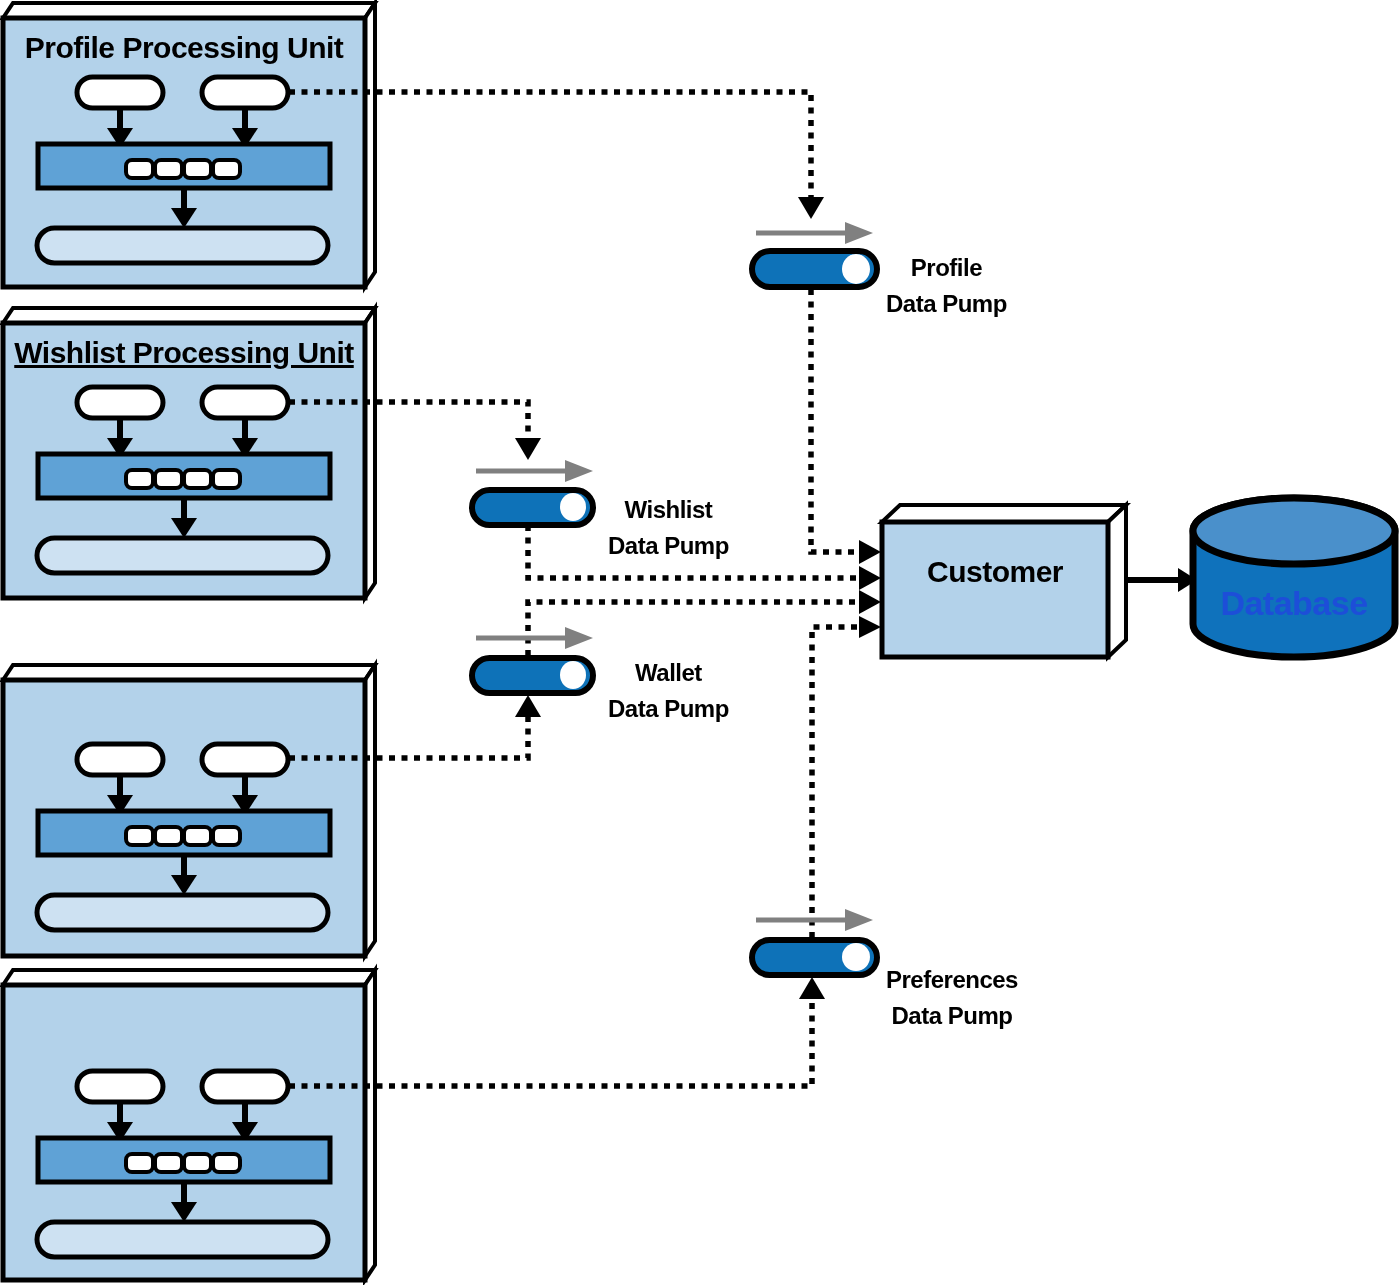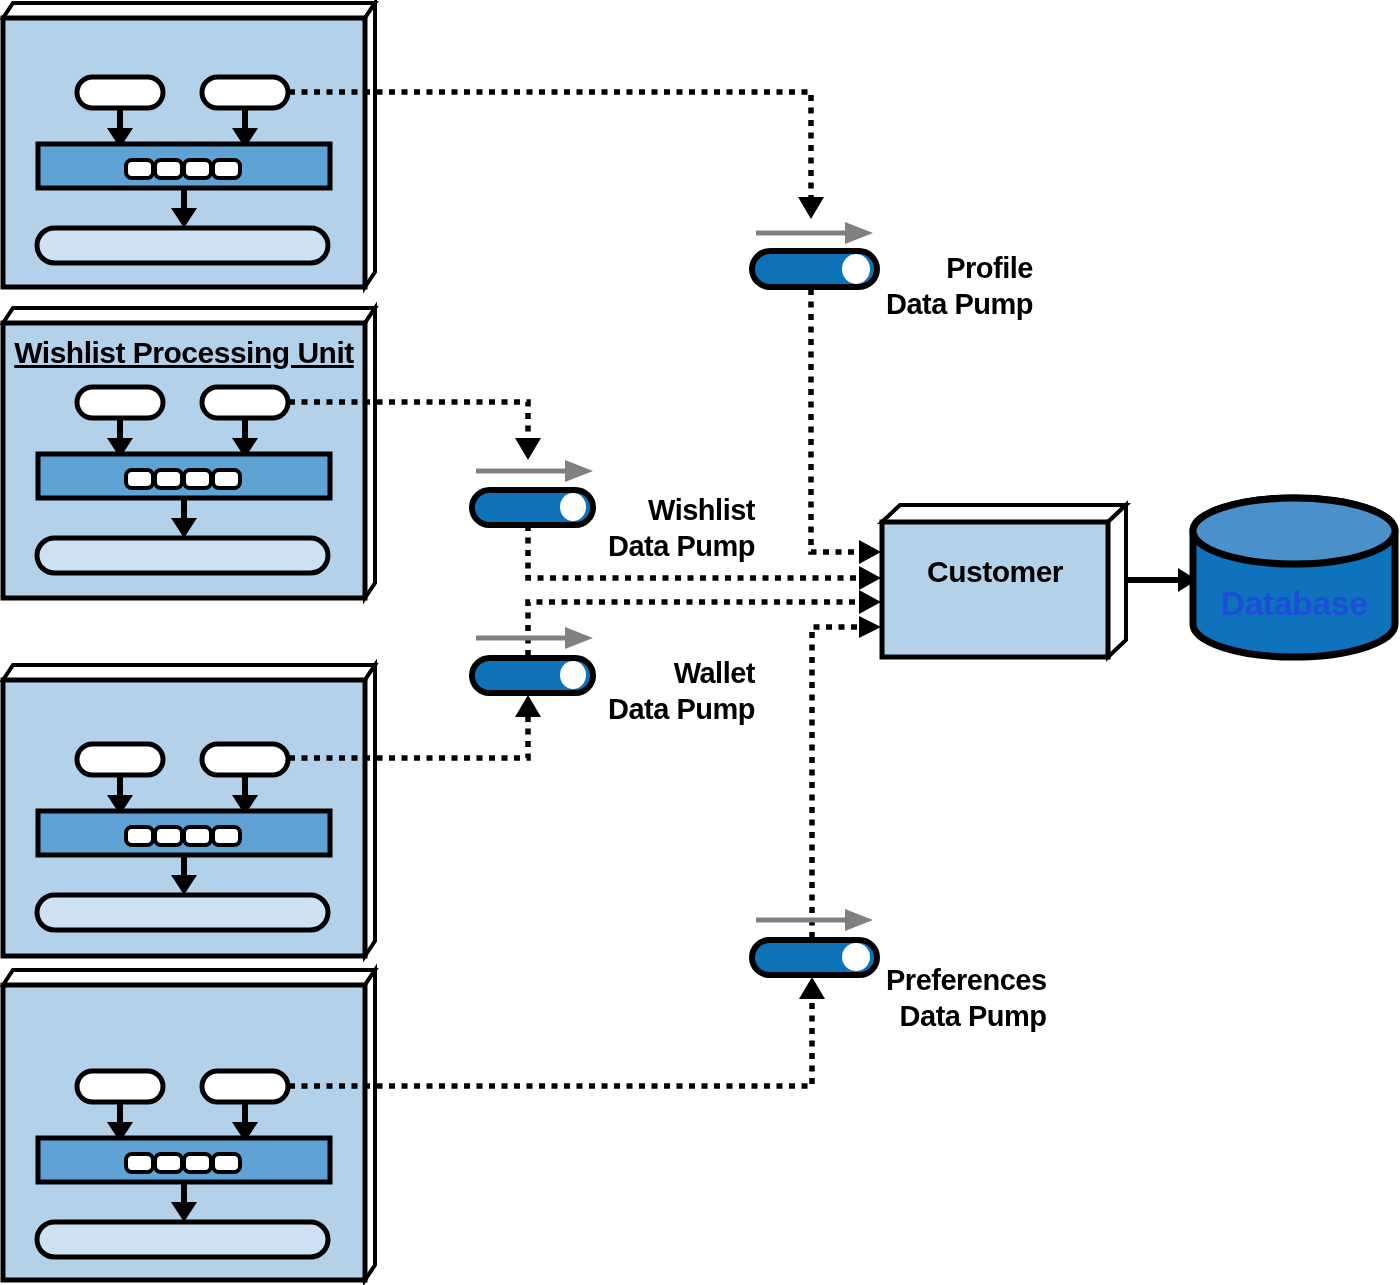--- a/index.html
+++ b/index.html
@@ -23,21 +23,21 @@
   .dotted {stroke:var(--outline);stroke-width:5.5;stroke-dasharray:6 6.5;fill:none;}
   .gline  {stroke:var(--arrow_gray);stroke-width:5;fill:none;}
   .ghead  {fill:var(--arrow_gray);stroke:none;}
   .pump   {fill:var(--pump_blue);stroke:var(--outline);stroke-width:6;}
   .pumpend{fill:#ffffff;stroke:none;}
   .dbbody {fill:var(--db_body);stroke:var(--outline);stroke-width:7;}
   .dbtop  {fill:var(--db_top);stroke:var(--outline);stroke-width:7;}
 
   .label{position:absolute;color:#000;font-weight:bold;letter-spacing:-0.5px;}
   .unit-title{font-size:30px;line-height:31px;text-align:center;}
-  .pump-label{font-size:29px;line-height:36px;text-align:right;}
+  .pump-label{font-size:24px;line-height:36px;text-align:center;}
   .writer-label{font-size:30px;line-height:35px;text-align:center;}
   .db-label{font-size:34px;line-height:34px;text-align:center;color:#1d4ed8;letter-spacing:-0.5px;}
 </style>
 </head>
 <body>
 
 <div class="canvas">
 
 <svg width="1400" height="1285" viewBox="0 0 1400 1285">
   <defs>
@@ -157,20 +157,21 @@
     <line class="sline" x1="1126" y1="580" x2="1178" y2="580"></line>
     <polygon class="head" points="1178,568 1178,592 1197,580"></polygon>
   </g>
 
   <g>
     <path class="dbbody" d="M 1193 531 L 1193 624 A 101 33 0 0 0 1395 624 L 1395 531 A 101 33 0 0 0 1193 531 Z"></path>
     <ellipse class="dbtop" cx="1294" cy="531" rx="101" ry="33"></ellipse>
   </g>
 </svg>
 
+<div class="label unit-title" style="left:3px;top:32px;width:362px;">Profile Processing Unit</div>
 
 <div class="label unit-title" style="left:3px;top:337px;width:362px;text-decoration:underline;">Wishlist Processing Unit</div>
 
 
 
 <div class="label pump-label" style="left:886px;top:250px;">
   <div>Profile</div>
   <div>Data Pump</div>
 </div>
 

